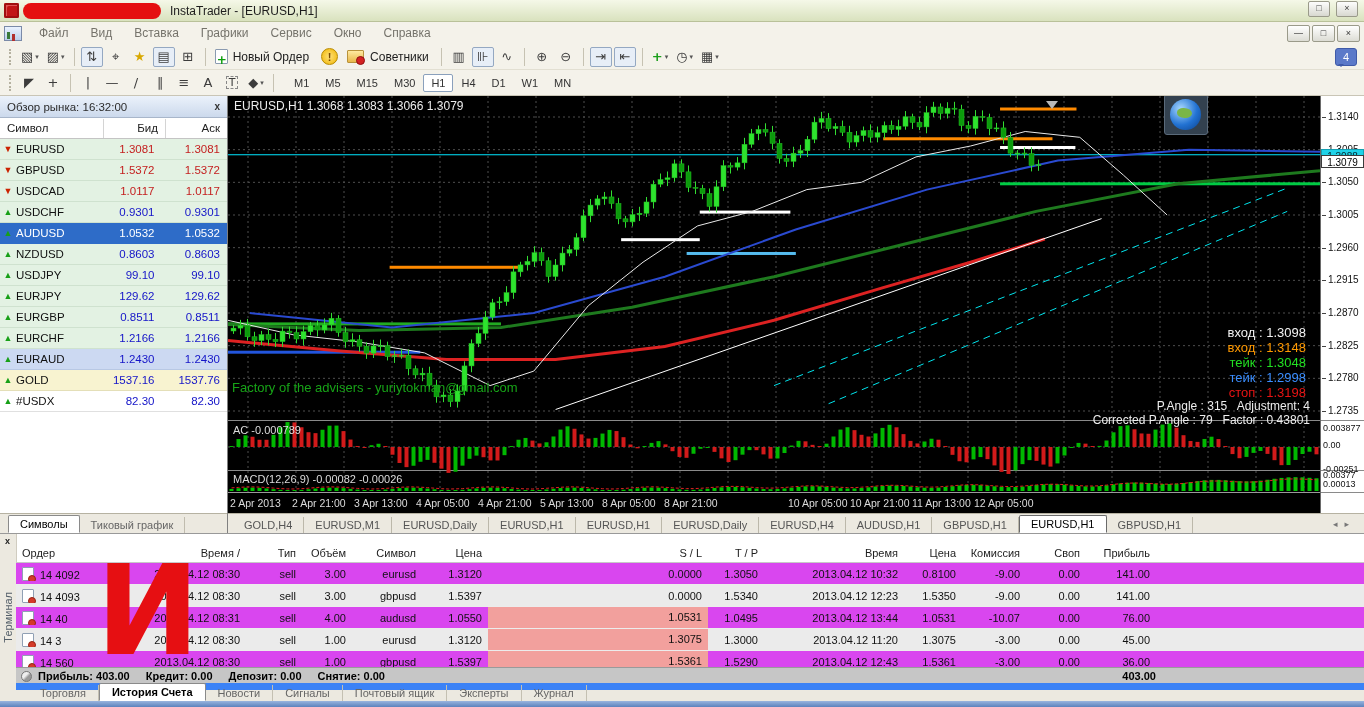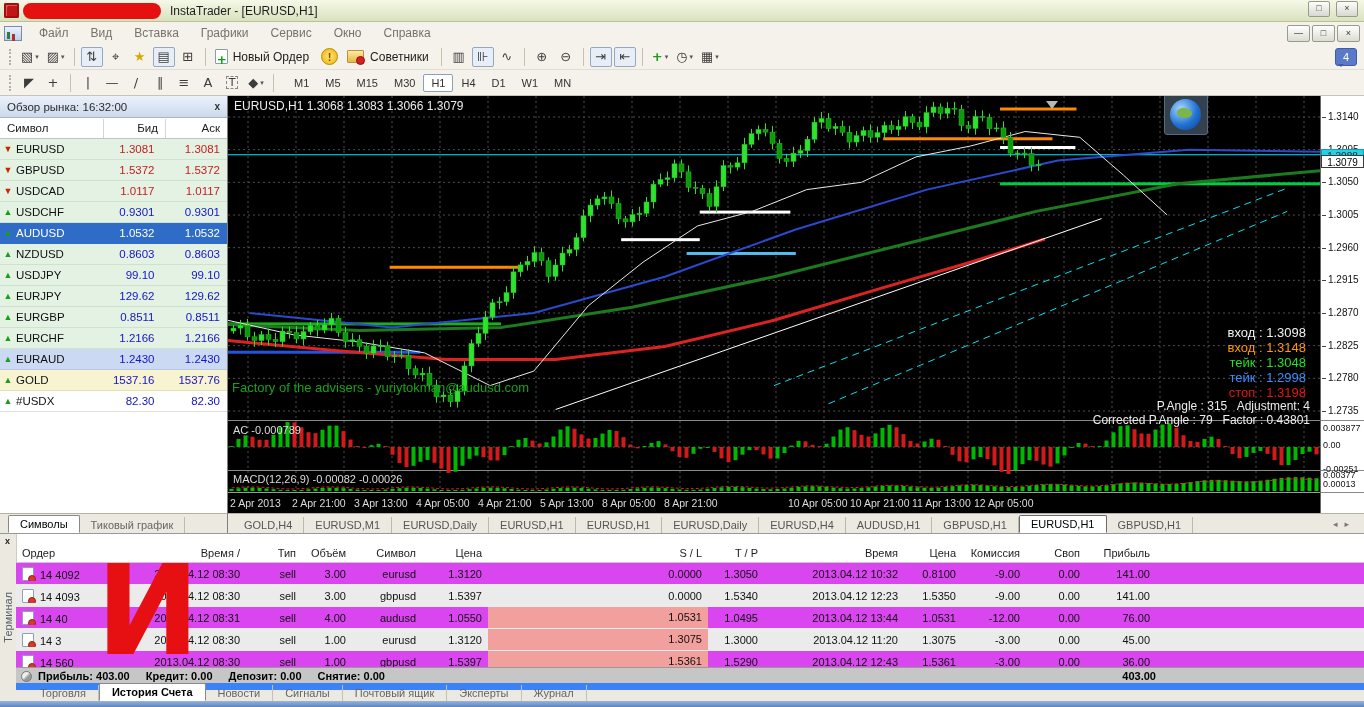--- a/index.html
+++ b/index.html
@@ -996,21 +996,21 @@
       <rect x="1044.5" y="382.7769311228571" width="4" height="12.22306887714291" fill="#00c400"></rect>
       <rect x="1051.5" y="381.9089822096162" width="4" height="13.091017790383793" fill="#00c400"></rect>
       <rect x="1058.5" y="381.3339343574028" width="4" height="13.666065642597188" fill="#00c400"></rect>
       <rect x="1065.5" y="381.15184714159847" width="4" height="13.84815285840156" fill="#00c400"></rect>
       <rect x="1072.5" y="381.34687602225216" width="4" height="13.653123977747851" fill="#00c400"></rect>
       <rect x="1079.5" y="381.7919457062846" width="4" height="13.208054293715396" fill="#00c400"></rect>
       <rect x="1086.5" y="382.28623112665065" width="4" height="12.713768873349345" fill="#00c400"></rect>
       <polyline points="3.5,391.9 10.5,391.4 17.5,391.0 24.5,390.9 31.5,391.1 38.5,391.5 45.5,392.1 52.5,392.6 59.5,392.9 66.5,393.0 73.5,392.7 80.5,392.2 87.5,391.6 94.5,391.1 101.5,390.9 108.5,391.0 115.5,391.3 122.5,391.9 129.5,392.4 136.5,392.8 143.5,393.0 150.5,392.8 157.5,392.4 164.5,391.9 171.5,391.3 178.5,391.0 185.5,390.9 192.5,391.2 199.5,391.6 206.5,392.2 213.5,392.7 220.5,393.0 227.5,392.9 234.5,392.6 241.5,392.1 248.5,391.5 255.5,391.1 262.5,390.9 269.5,391.0 276.5,391.4 283.5,391.9 290.5,392.5 297.5,392.9 304.5,393.0 311.5,392.8 318.5,392.3 325.5,391.8 332.5,391.3 339.5,390.9 346.5,390.9 353.5,391.2 360.5,391.7 367.5,392.3 374.5,392.7 381.5,393.0 388.5,392.9 395.5,392.5 402.5,392.0 409.5,391.5 416.5,391.0 423.5,390.8 430.5,391.0 437.5,391.3 444.5,391.8 451.5,392.3 458.5,392.6 465.5,392.6 472.5,392.3 479.5,391.8 486.5,391.2 493.5,390.7 500.5,390.4 507.5,390.4 514.5,390.6 521.5,391.1 528.5,391.6 535.5,392.0 542.5,392.1 549.5,392.0 556.5,391.5 563.5,390.9 570.5,390.4 577.5,389.9 584.5,389.8 591.5,390.0 598.5,390.4 605.5,390.9 612.5,391.3 619.5,391.6 626.5,391.6 633.5,391.2 640.5,390.7 647.5,390.1 654.5,389.6 661.5,389.3 668.5,389.3 675.5,389.6 682.5,390.1 689.5,390.6 696.5,391.0 703.5,391.1 710.5,390.9 717.5,390.4 724.5,389.8 731.5,389.2 738.5,388.8 745.5,388.7 752.5,388.9 759.5,389.4 766.5,389.9 773.5,390.3 780.5,390.6 787.5,390.5 794.5,390.1 801.5,389.5 808.5,388.9 815.5,388.4 822.5,388.2 829.5,388.3 836.5,388.6 843.5,389.1 850.5,389.6 857.5,390.0 864.5,390.0 871.5,389.8 878.5,389.1 885.5,388.4 892.5,387.7 899.5,387.2 906.5,387.0 913.5,387.1 920.5,387.5 927.5,387.8 934.5,388.1 941.5,388.2 948.5,387.9 955.5,387.4 962.5,386.6 969.5,385.9 976.5,385.3 983.5,385.0 990.5,385.0 997.5,385.2 1004.5,385.6 1011.5,386.0 1018.5,386.1 1025.5,386.0 1032.5,385.6 1039.5,384.9 1046.5,384.2 1053.5,383.5 1060.5,383.0 1067.5,382.9 1074.5,383.1 1081.5,383.4 1088.5,383.8" fill="none" stroke="#e02020" stroke-width="1" stroke-dasharray="3,2"></polyline>
     </svg>
   <div class="ohlc">EURUSD,H1  1.3068 1.3083 1.3066 1.3079</div>
-  <div class="watermark">Factory of the advisers - yuriytokman@audusd.com</div>
+  <div class="watermark">Factory of the advisers - yuriytokman@gmail.com</div>
   <div class="sub-label" style="top:328px">AC -0.000789</div>
   <div class="sub-label" style="top:377px">MACD(12,26,9) -0.00082 -0.00026</div>
   <div class="angle" style="top:303px">P.Angle : 315   Adjustment: 4</div>
   <div class="angle" style="top:317px">Corrected P.Angle : 79   Factor : 0.43801</div>
   <div class="globe">
     <span class="sphere"></span>
     <span class="land"></span>
   </div>
 <div class="anno" style="top: 229px; color: rgb(242, 242, 242);">вход : 1.3098</div>
     <div class="anno" style="top: 244px; color: rgb(255, 153, 0);">вход : 1.3148</div>
@@ -1125,21 +1125,21 @@
         <span class="t-cell first" style="width: 104px; flex: 0 0 104px;"><span class="ordicon"></span>14 40</span>
         <span class="t-cell" style="width: 126px; flex: 0 0 126px;">2013.04.12 08:31</span>
         <span class="t-cell" style="width: 56px; flex: 0 0 56px;">sell</span>
         <span class="t-cell" style="width: 50px; flex: 0 0 50px;">4.00</span>
         <span class="t-cell" style="width: 70px; flex: 0 0 70px;">audusd</span>
         <span class="t-cell" style="width: 66px; flex: 0 0 66px;">1.0550</span>
         <span class="t-cell sl-pink" style="width: 220px; flex: 0 0 220px; height: 21px; line-height: 21px;">1.0531</span>
         <span class="t-cell" style="width: 56px; flex: 0 0 56px;">1.0495</span>
         <span class="t-cell" style="width: 140px; flex: 0 0 140px;">2013.04.12 13:44</span>
         <span class="t-cell" style="width: 58px; flex: 0 0 58px;">1.0531</span>
-        <span class="t-cell" style="width: 64px; flex: 0 0 64px;">-12.00</span>
+        <span class="t-cell" style="width: 64px; flex: 0 0 64px;">-10.07</span>
         <span class="t-cell" style="width: 60px; flex: 0 0 60px;">0.00</span>
         <span class="t-cell" style="width: 70px; flex: 0 0 70px;">76.00</span>
       </div>
       <div class="t-row alt">
         <span class="t-cell first" style="width: 104px; flex: 0 0 104px;"><span class="ordicon"></span>14 3</span>
         <span class="t-cell" style="width: 126px; flex: 0 0 126px;">2013.04.12 08:30</span>
         <span class="t-cell" style="width: 56px; flex: 0 0 56px;">sell</span>
         <span class="t-cell" style="width: 50px; flex: 0 0 50px;">1.00</span>
         <span class="t-cell" style="width: 70px; flex: 0 0 70px;">eurusd</span>
         <span class="t-cell" style="width: 66px; flex: 0 0 66px;">1.3120</span>

